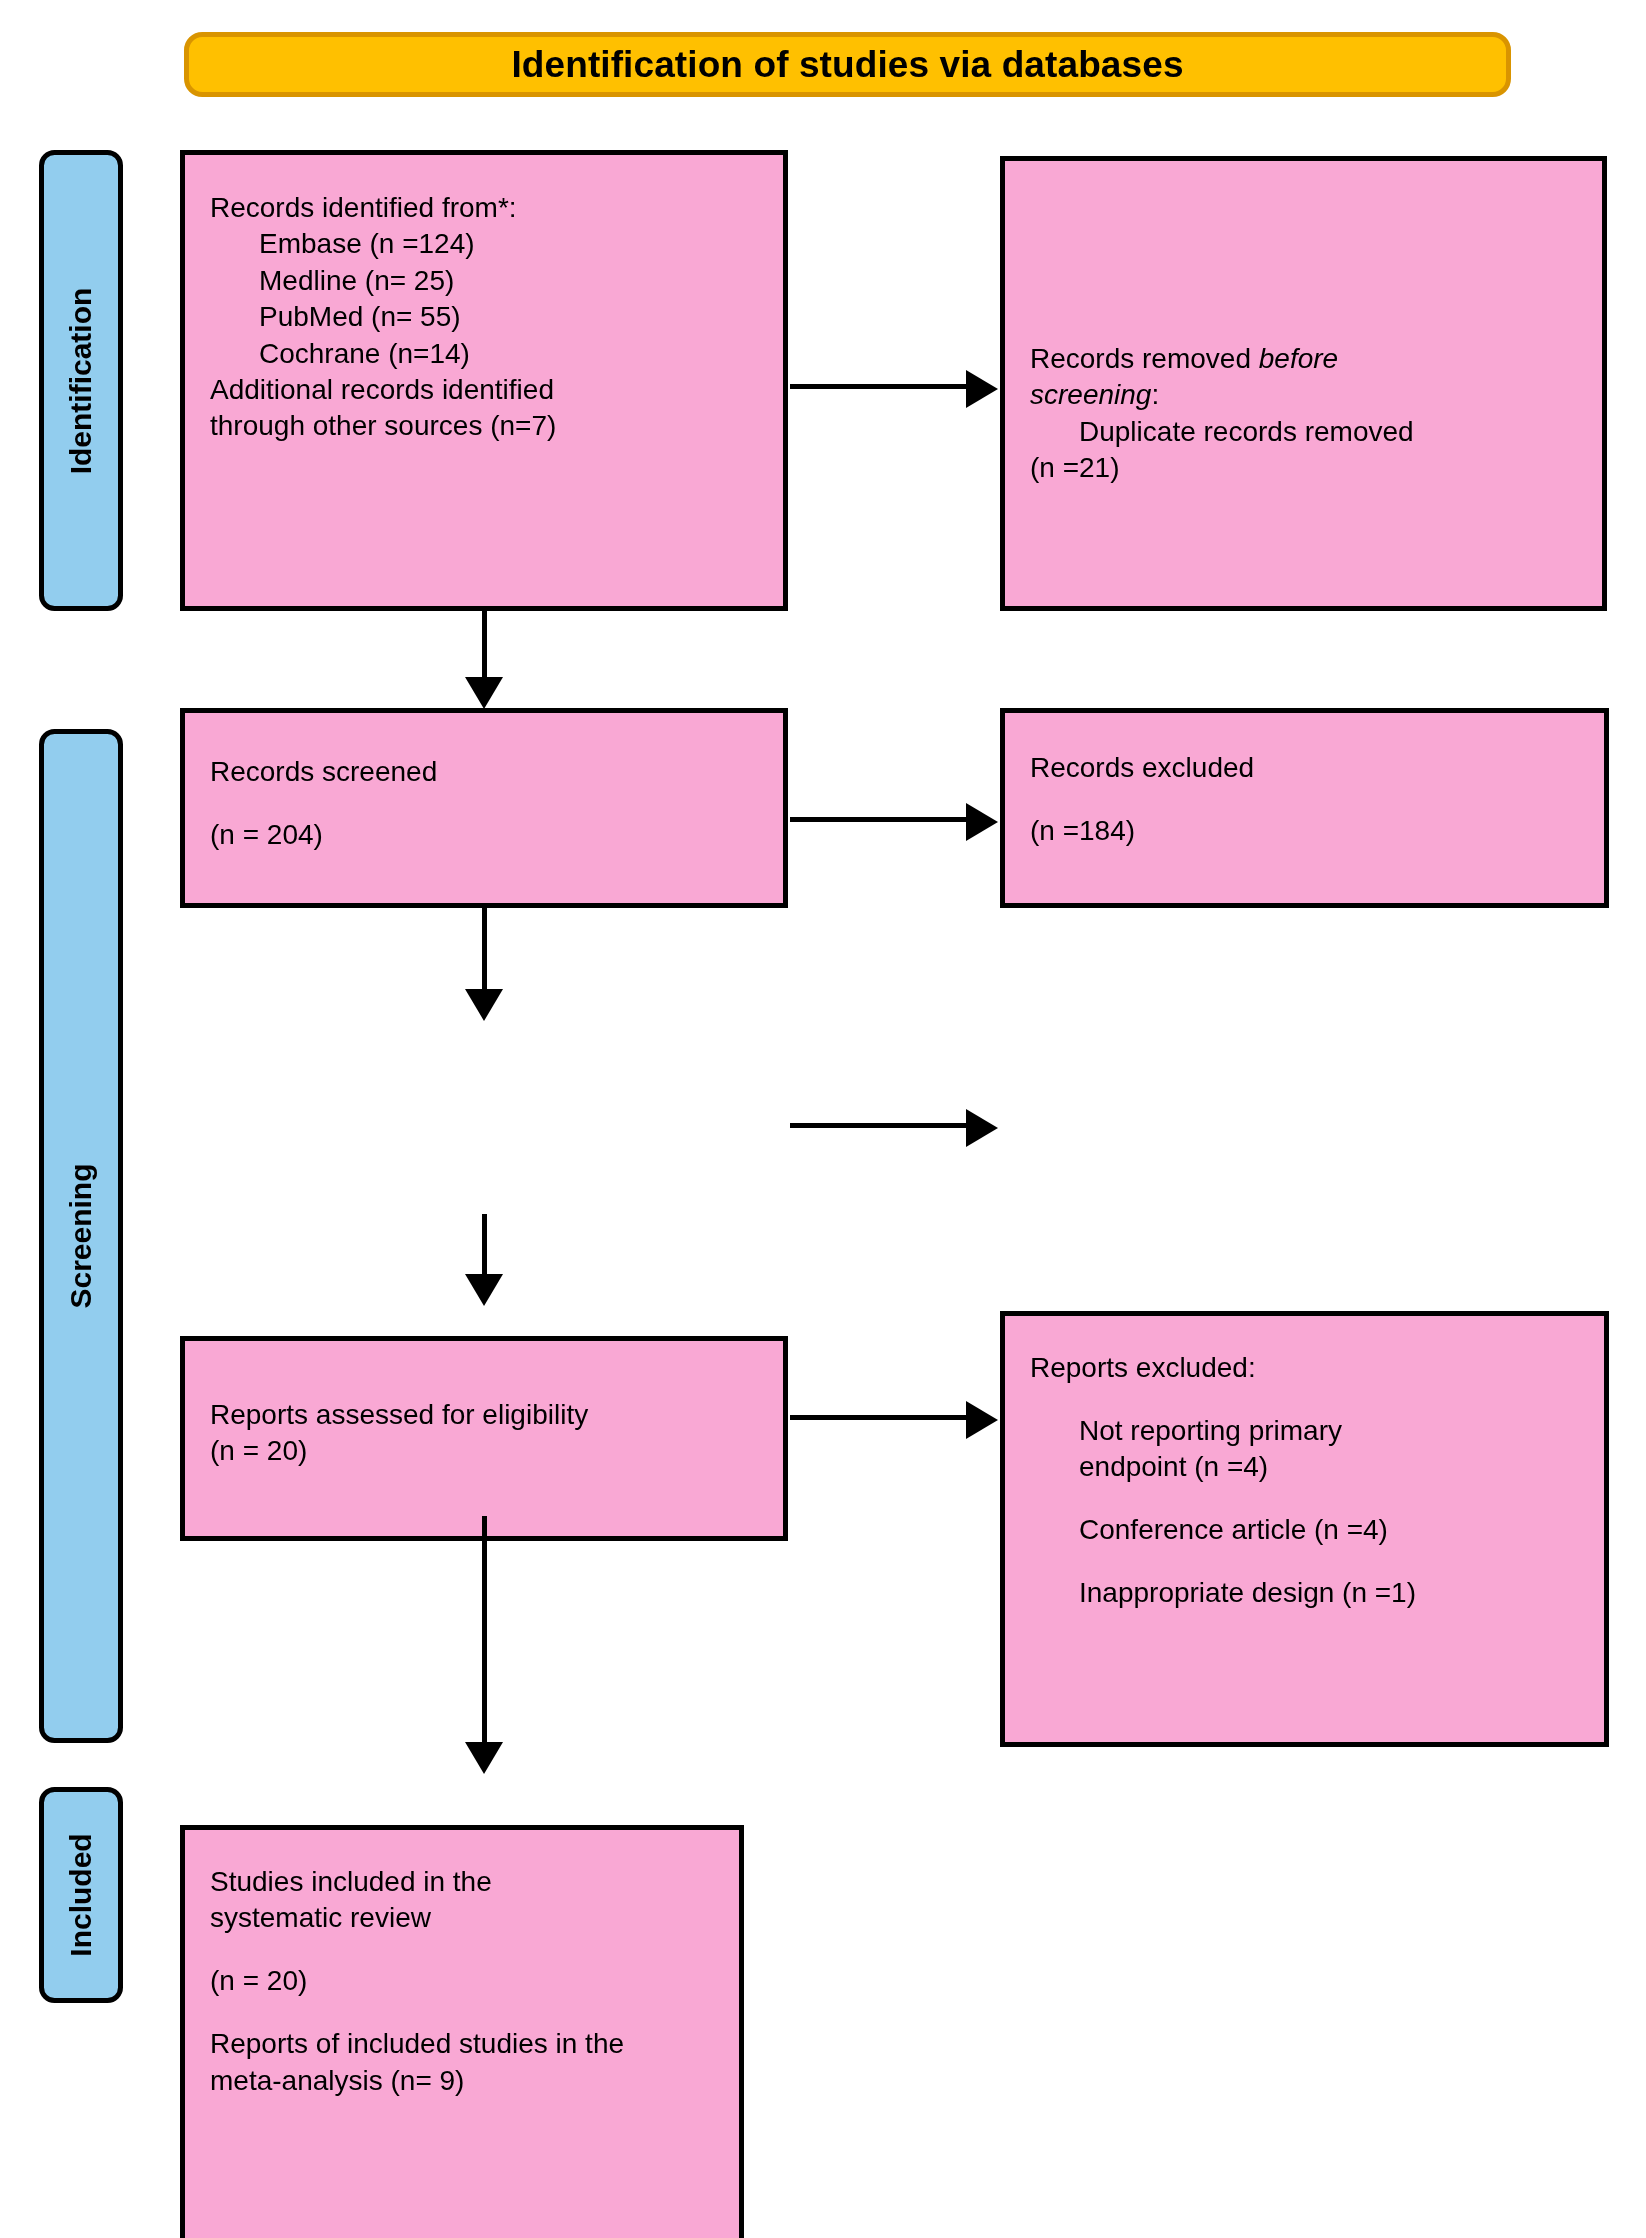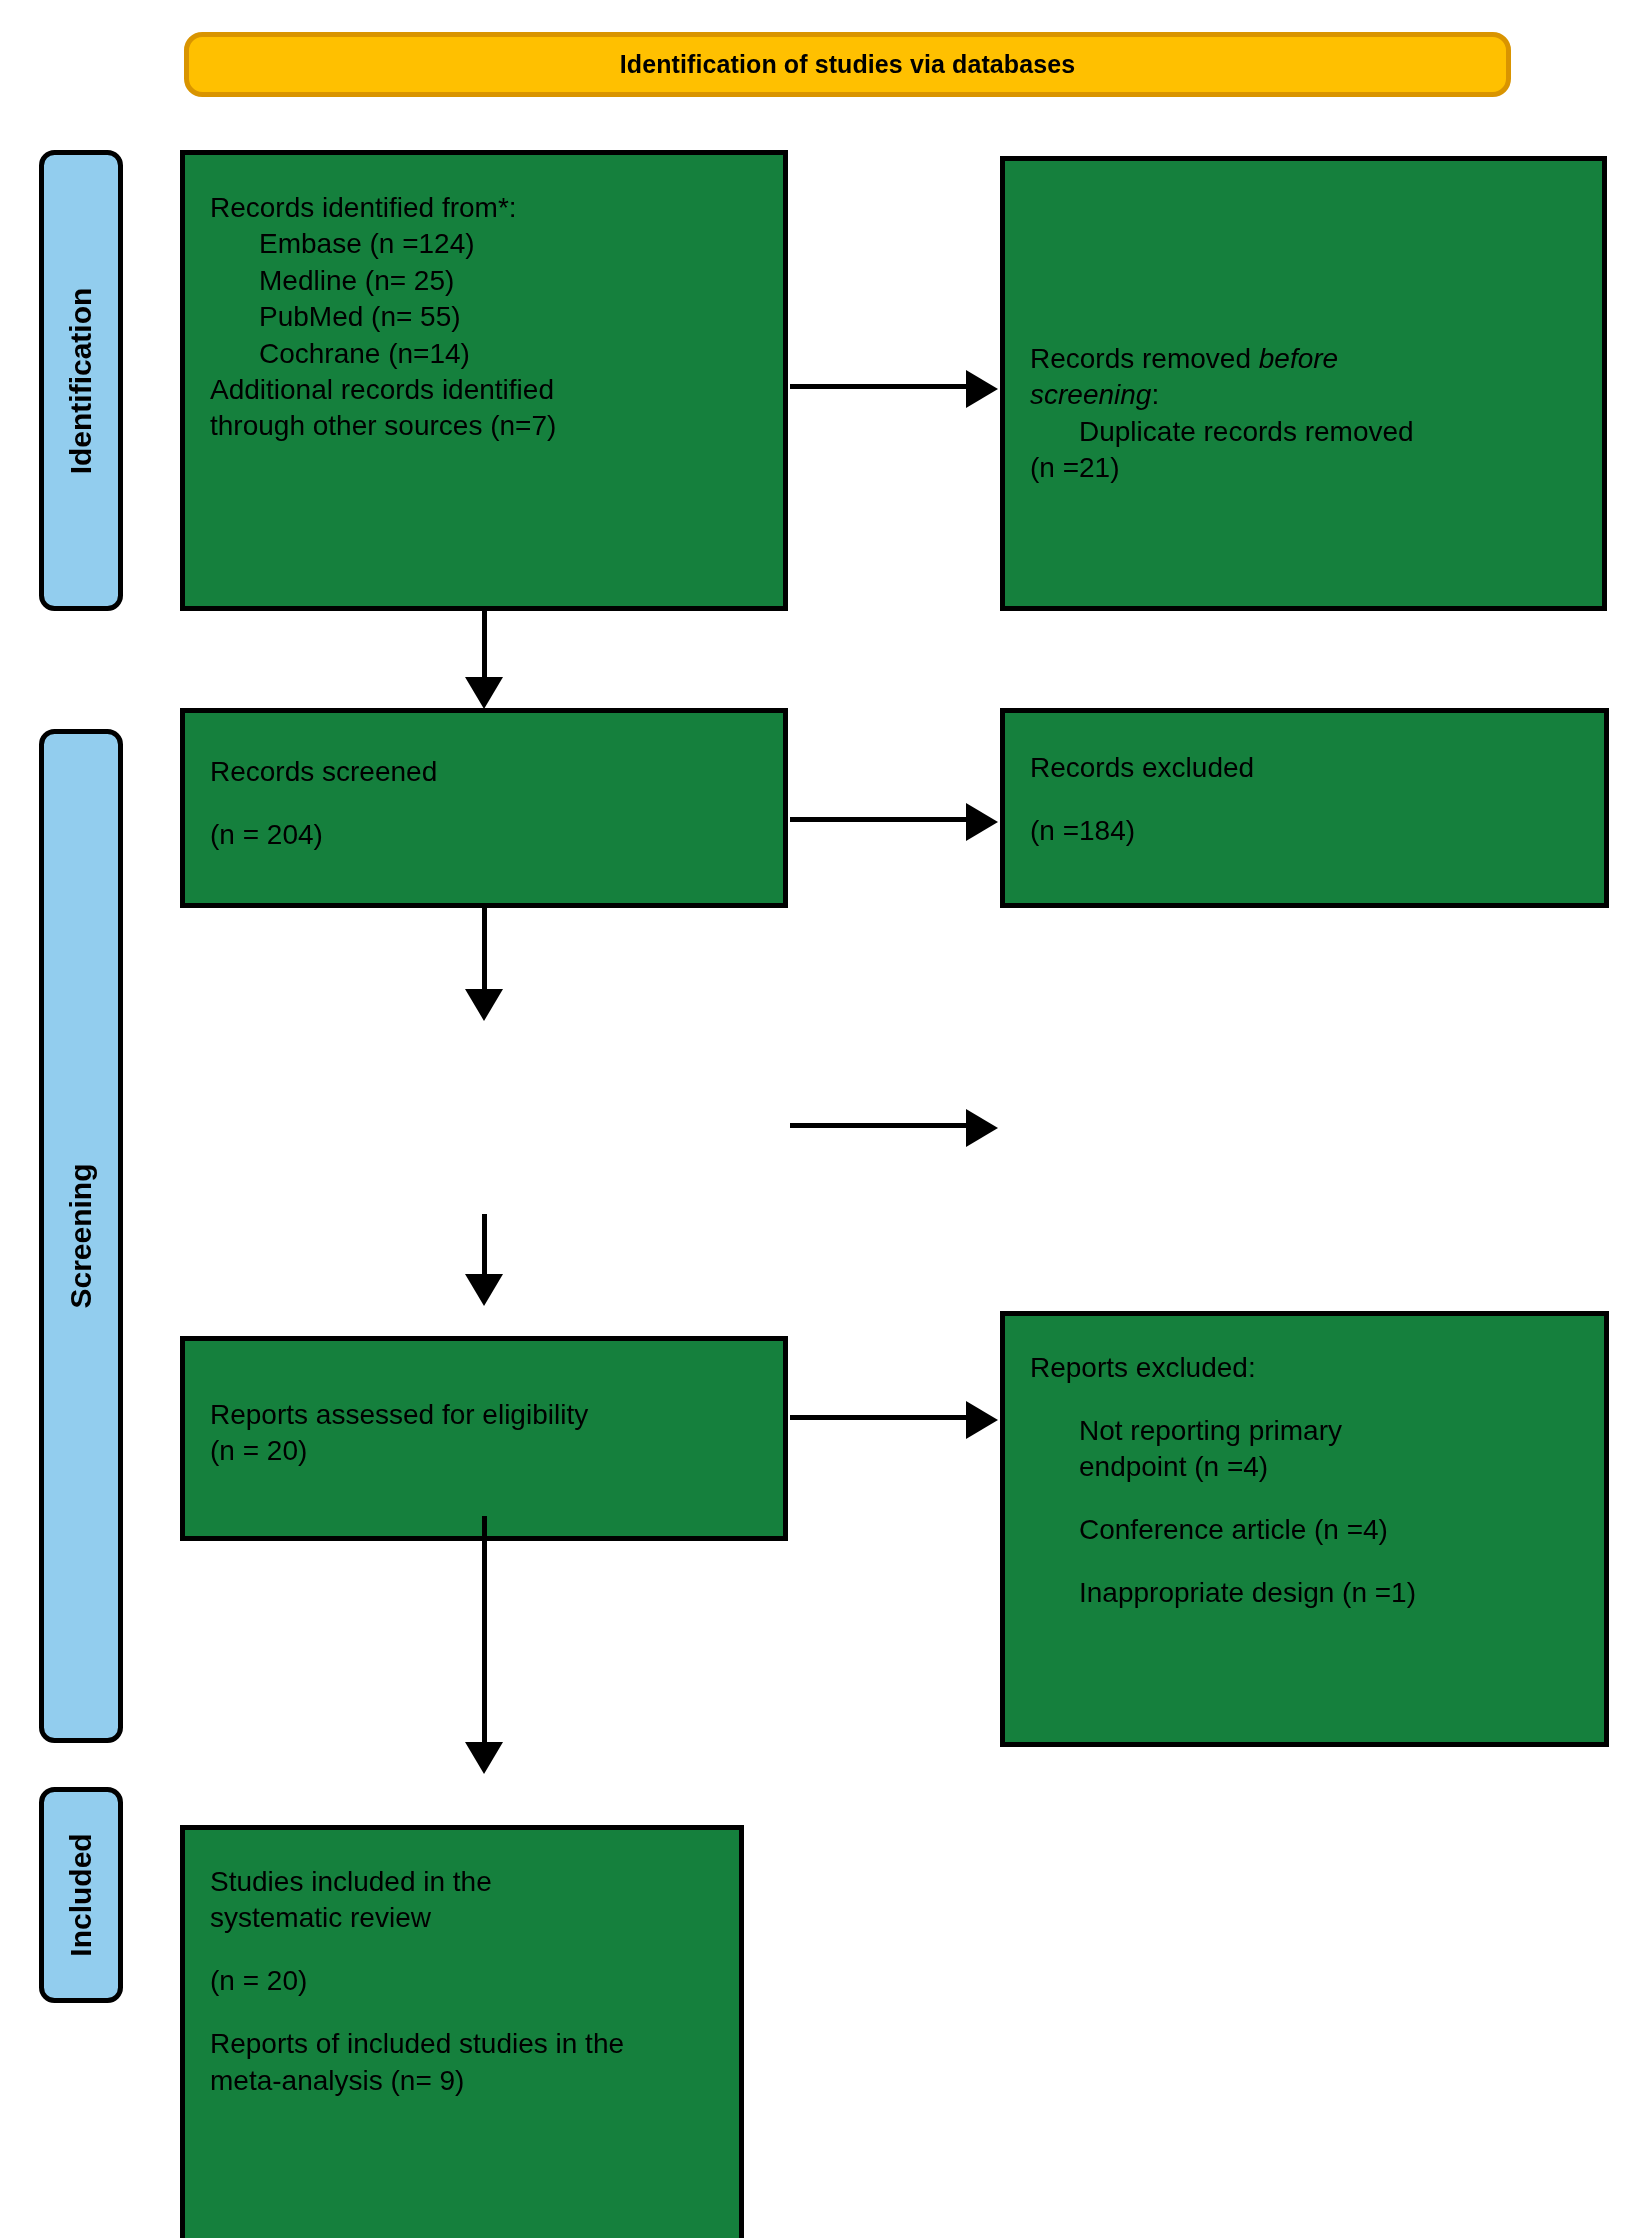--- a/index.html
+++ b/index.html
@@ -29,21 +29,21 @@
     height: 65px;
     background: #FFC000;
     border: 5px solid #D99400;
     border-radius: 18.3px;
     box-sizing: border-box;
     display: flex;
     align-items: center;
     justify-content: center;
   }
   .banner-title {
-    font-size: 25px;
+    font-size: 37px;
     font-weight: bold;
     letter-spacing: 0.1px;
     color: #000000;
     white-space: nowrap;
   }
 
   
   .stage-tab {
     position: absolute;
     background: #92CDEE;
@@ -61,21 +61,21 @@
     font-weight: bold;
     color: #000000;
   }
   .tab-identification { left: 39px;  top: 150px;  width: 84px; height: 461px; }
   .tab-screening      { left: 39px;  top: 729px; width: 84px; height: 1014px; }
   .tab-included       { left: 39px;  top: 1787px; width: 84px; height: 216px; }
 
   
   .flow-box {
     position: absolute;
-    background: #15803d;
+    background: #f9a8d4;
     border: 5px solid #000000;
     box-sizing: border-box;
     padding: 0;
   }
   .flow-box .box-text {
     position: absolute;
     left: 25px;
     right: 15.5px;
     font-size: 28px;
     line-height: 1.30;

